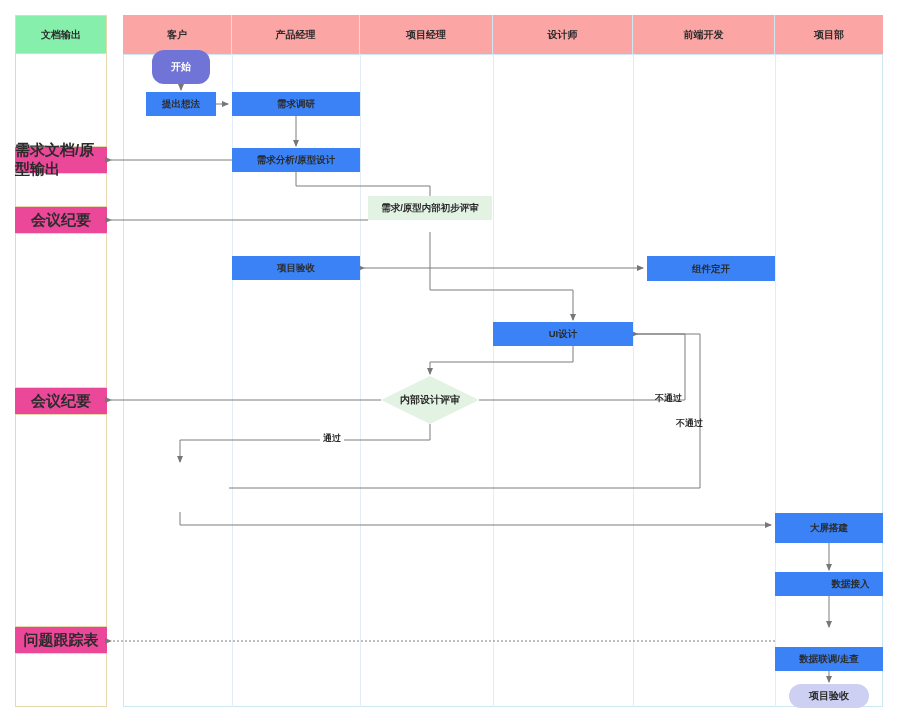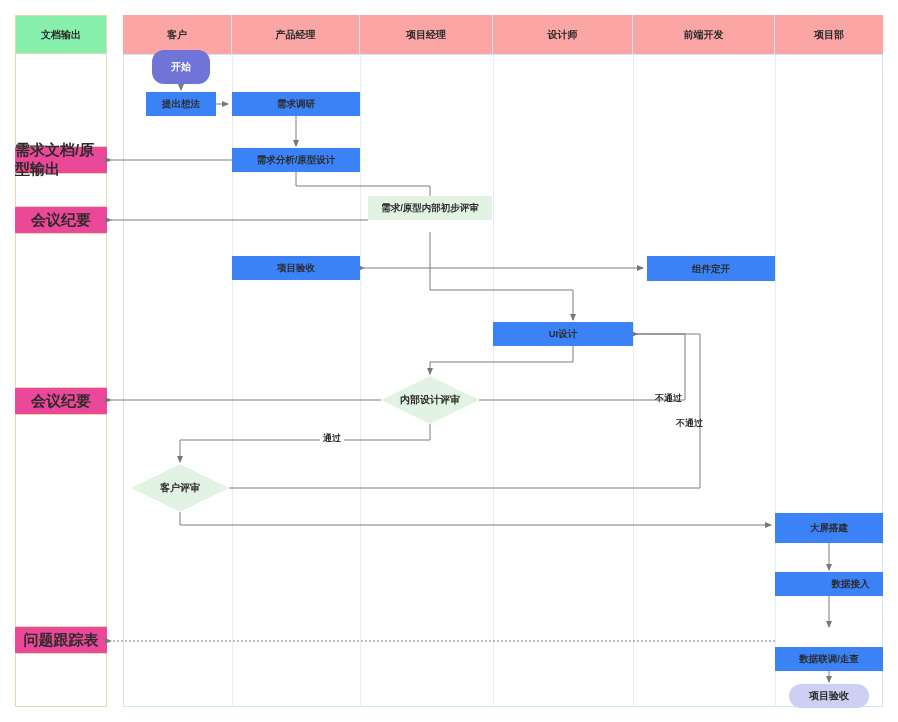--- a/index.html
+++ b/index.html
@@ -143,26 +143,20 @@
 
   <div class="node n-proc" style="left:493px;top:322px;width:140px;height:24px;">UI设计</div>
 
   <div class="diamond" style="left:381px;top:376px;width:98px;height:48px;">
     <svg width="98" height="48" viewBox="0 0 98 48">
       <polygon points="49,0 98,24 49,48 0,24" fill="#e3f3e3"></polygon>
     </svg>
     <span>内部设计评审</span>
   </div>
 
-  <div class="diamond" style="left:131px;top:464px;width:98px;height:48px;">
-    <svg width="98" height="48" viewBox="0 0 98 48">
-      <polygon points="49,0 98,24 49,48 0,24" fill="#e3f3e3"></polygon>
-    </svg>
-    <span>客户评审</span>
-  </div>
 
   <div class="node n-proc" style="left:775px;top:513px;width:108px;height:30px;">大屏搭建</div>
 
   <div class="node n-proc" style="left:775px;top:572px;width:108px;height:24px;padding-left:43px;">数据接入</div>
 
   <div class="node n-proc" style="left:775px;top:647px;width:108px;height:24px;">数据联调/走查</div>
 
   <div class="node n-term2" style="left:789px;top:684px;width:80px;height:24px;">项目验收</div>
 
   <div class="edge-label" style="left:655px;top:392px;">不通过</div>

